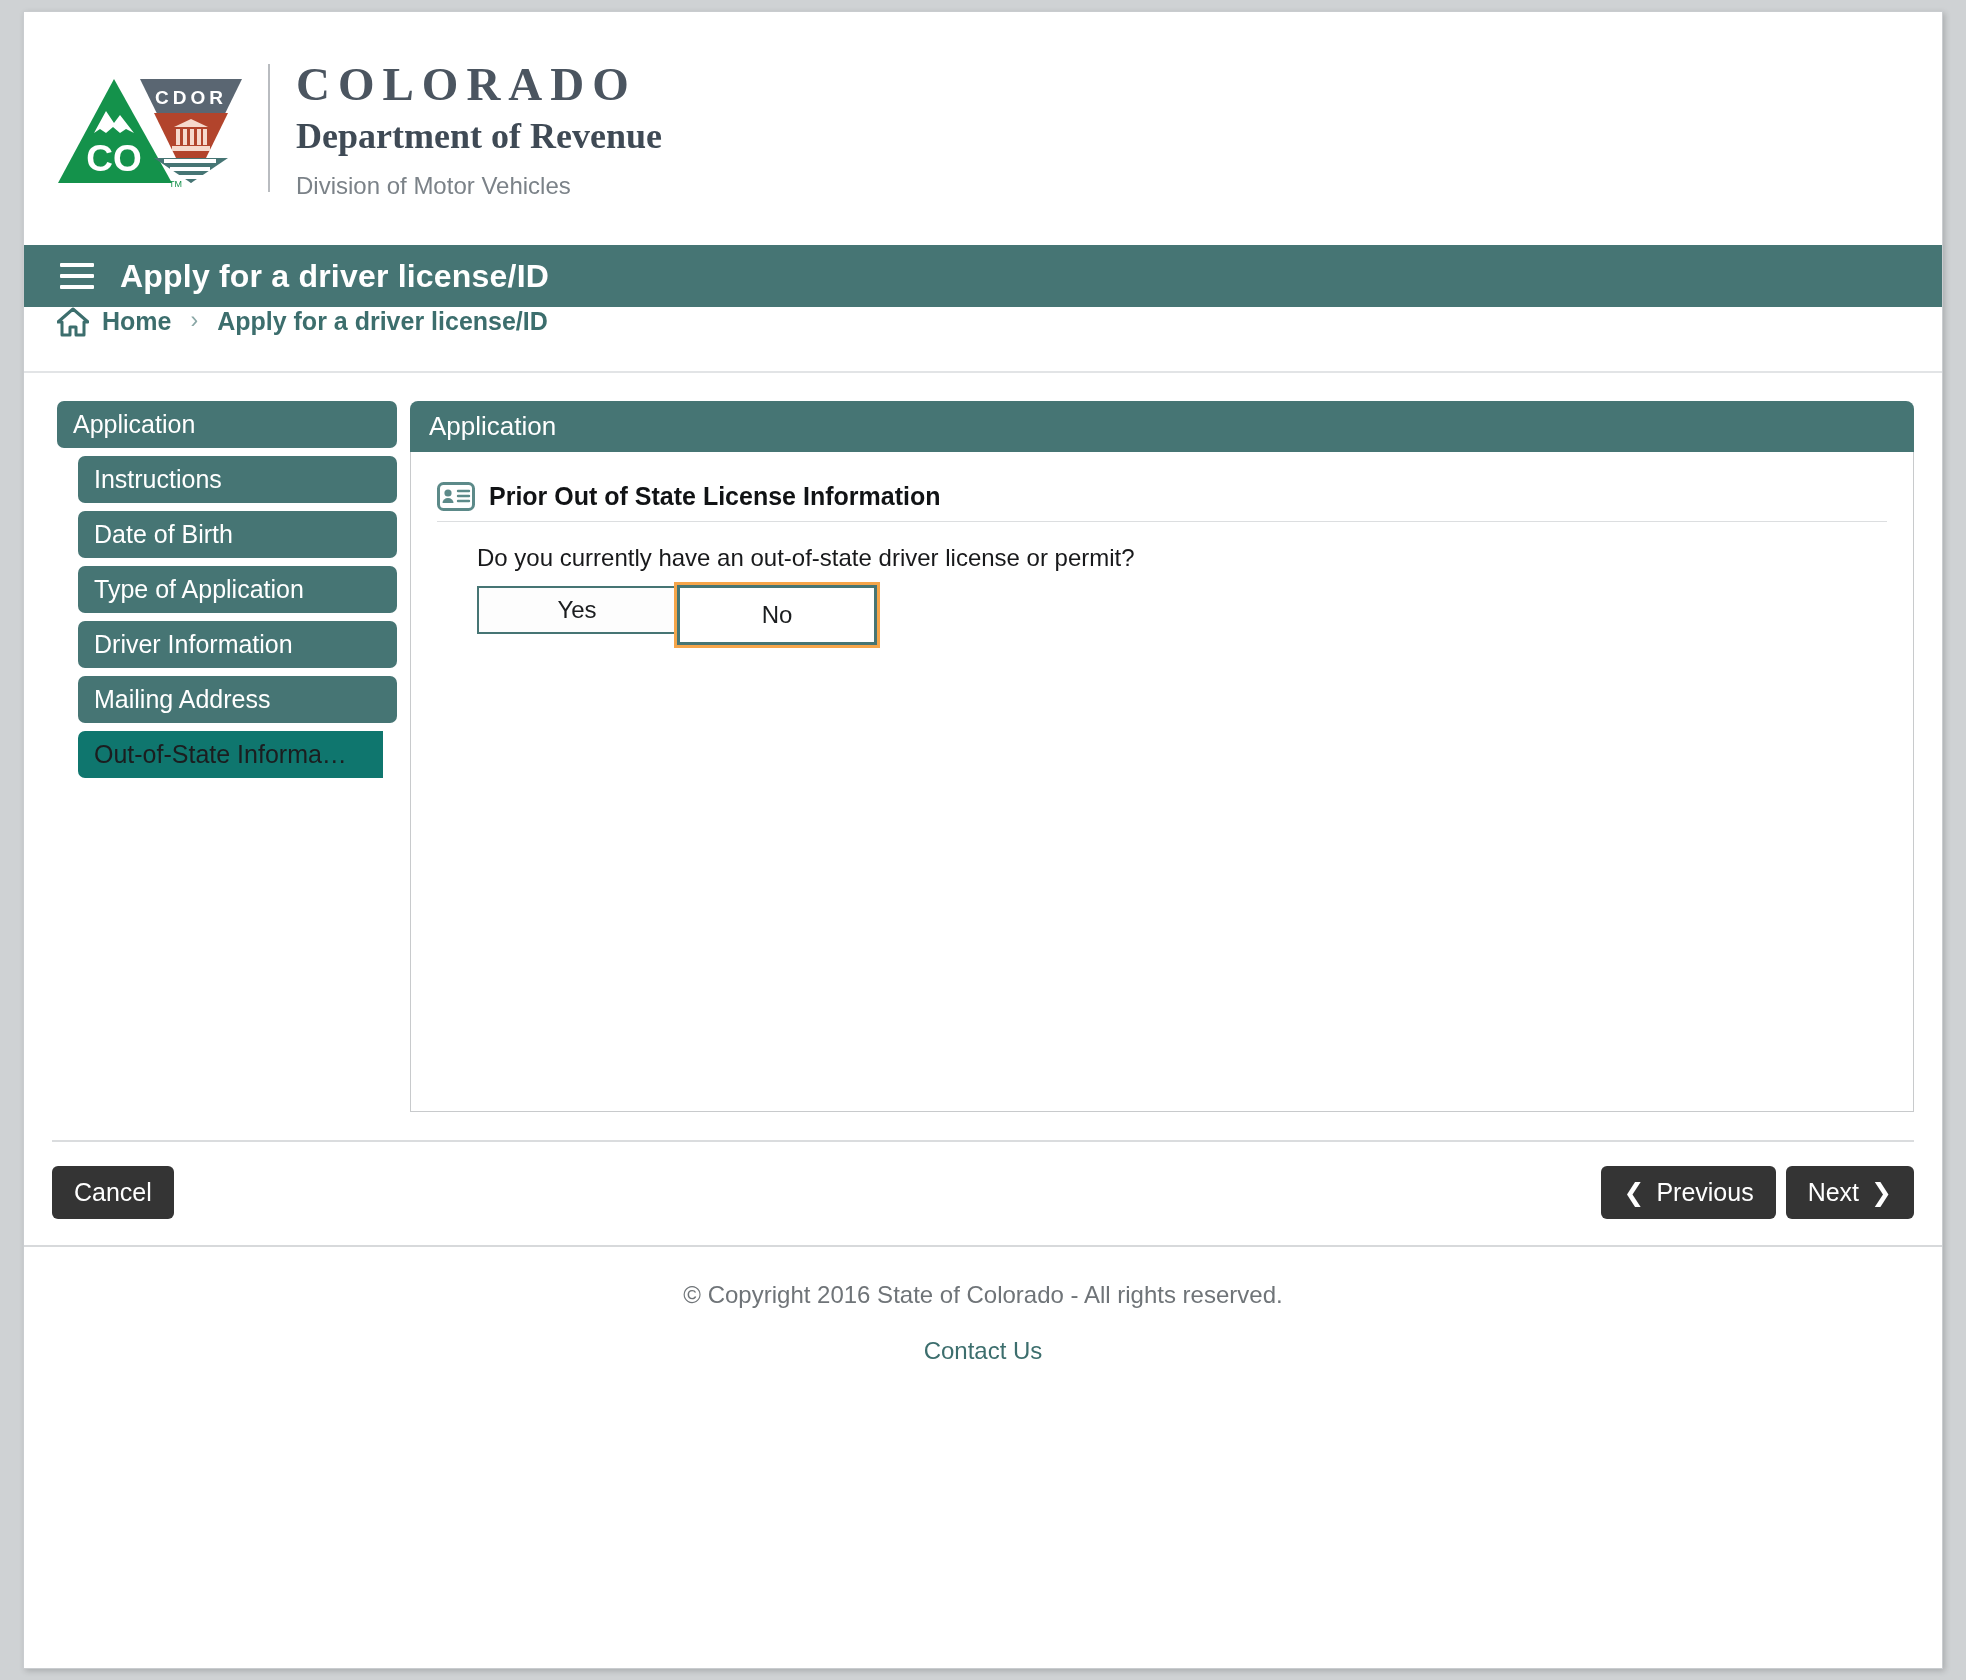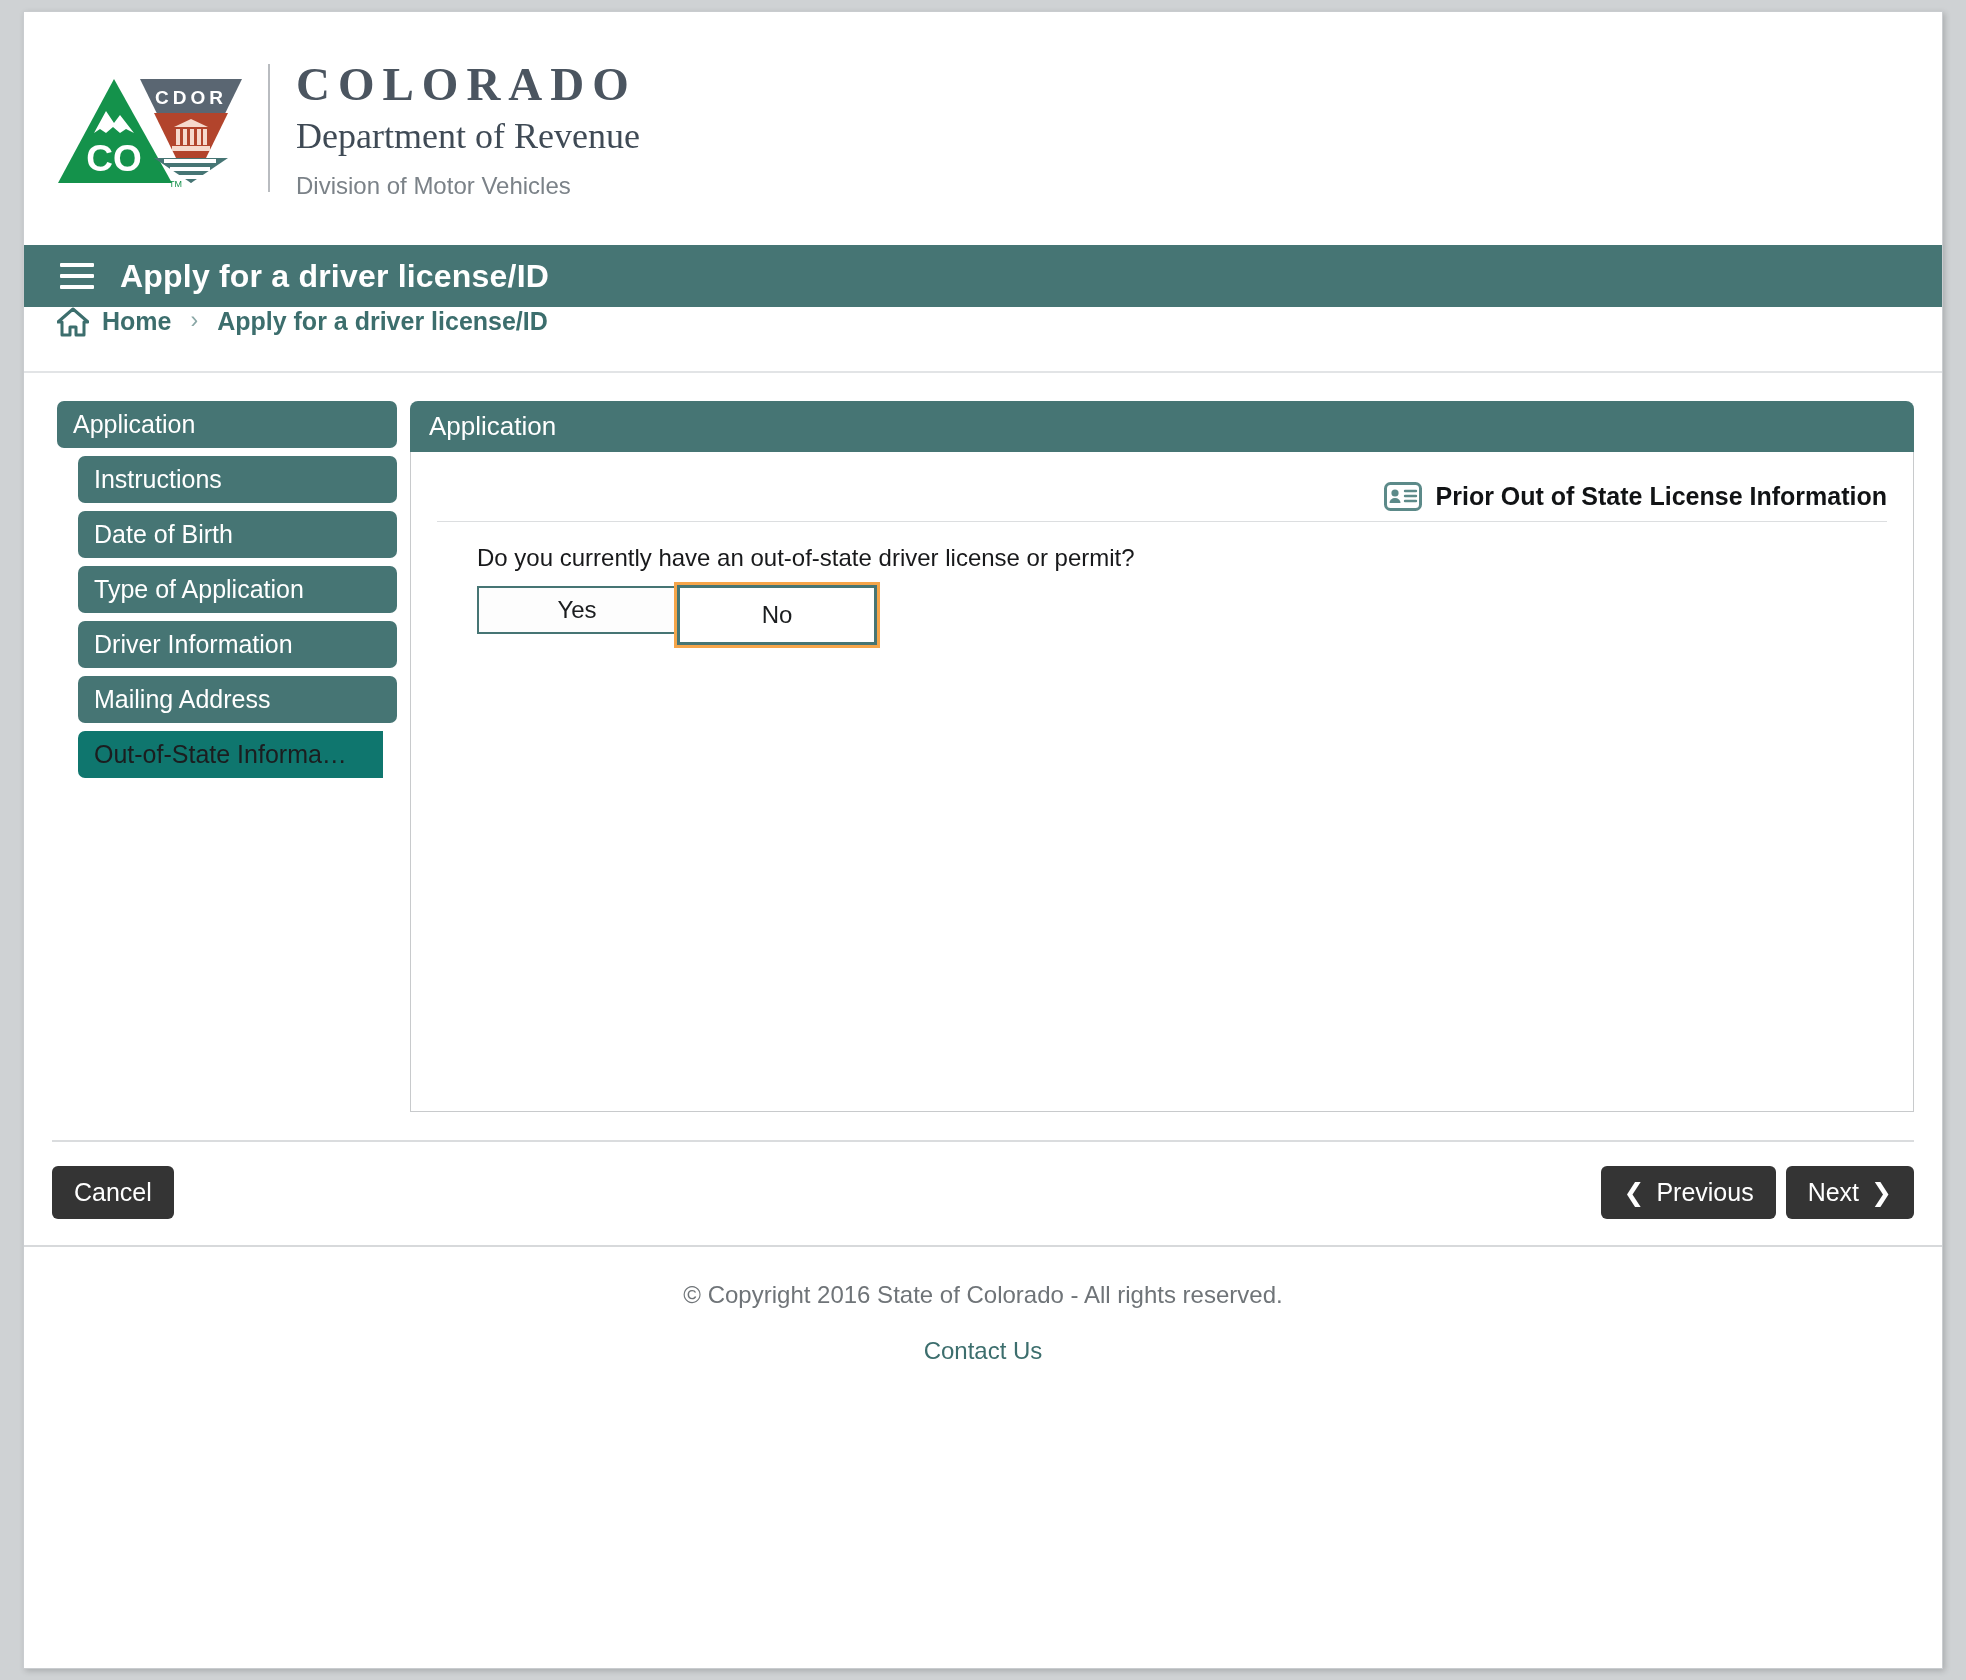--- a/index.html
+++ b/index.html
@@ -49,21 +49,21 @@
     font-family: "Liberation Serif", serif;
     font-size: 47px;
     font-weight: 700;
     letter-spacing: 8px;
     color: #4b5560;
     line-height: 1.15;
   }
   .logo-dept {
     font-family: "Liberation Serif", serif;
     font-size: 36px;
-    font-weight: 400;
+    font-weight: 700;
     color: #3f4a55;
     line-height: 1.3;
     margin-top: 2px;
   }
   .logo-div-mv {
     font-size: 24px;
     color: #7b8288;
     margin-top: 12px;
     line-height: 1.2;
   }
@@ -179,21 +179,20 @@
     background: #ffffff;
     min-height: 660px;
     padding: 30px 26px 26px 26px;
   }
   .section-title-row {
     display: flex;
     align-items: center;
     gap: 14px;
     padding-bottom: 10px;
     border-bottom: 1px solid #dcdee0;
-    justify-content: flex-end;
   }
   .idcard-icon { width: 38px; height: 29px; display: block; flex: none; }
   .section-title { font-size: 25px; font-weight: 700; color: #111315; }
   .question {
     font-size: 24px;
     color: #18191b;
     margin: 22px 0 14px 40px;
   }
   .choice-row { display: flex; margin-left: 40px; }
   .choice-btn {

